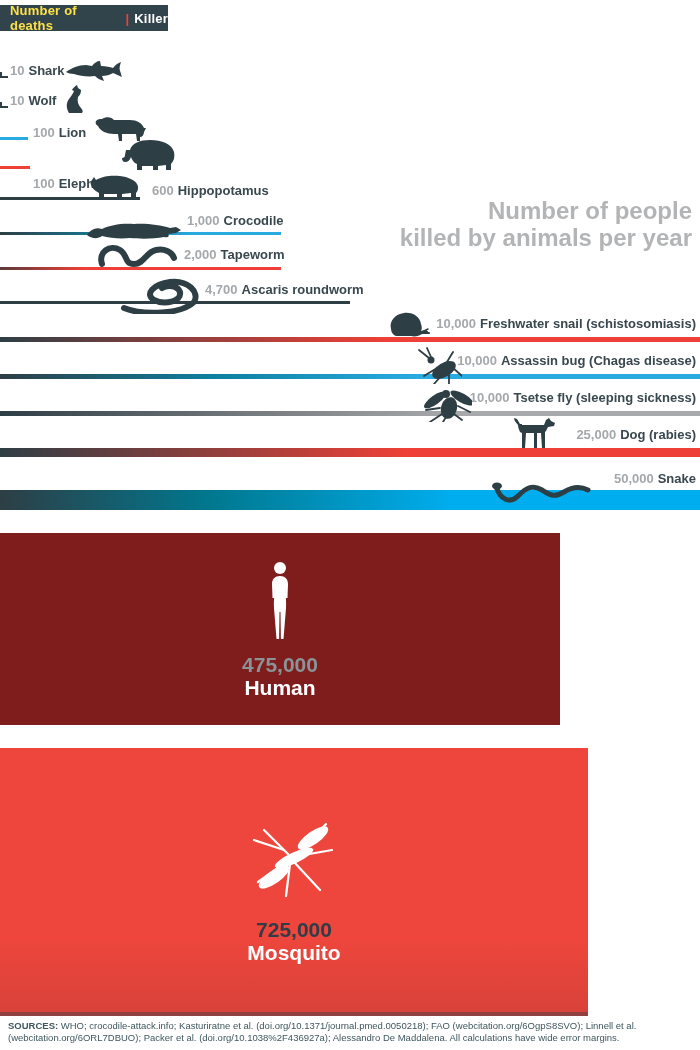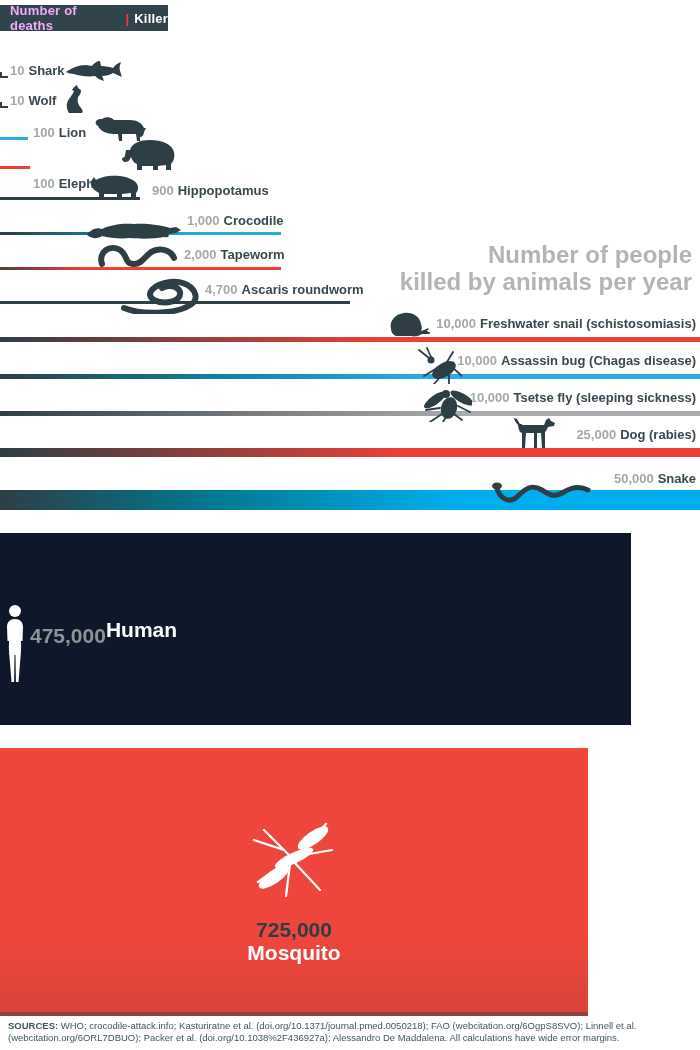--- a/index.html
+++ b/index.html
@@ -3,29 +3,29 @@
 <meta charset="utf-8">
 <style>
   html,body{margin:0;padding:0;background:#fff;}
   .stage{position:relative;width:700px;height:1050px;background:#fff;overflow:hidden;
          font-family:"Liberation Sans","DejaVu Sans",sans-serif;}
 
   
   .chip{position:absolute;left:0;top:5px;width:168px;height:26px;background:#31434b;
         display:flex;align-items:center;padding-left:10px;box-sizing:border-box;
         font-size:13px;font-weight:bold;letter-spacing:.2px;}
-  .chip .deaths{color:#f0abfc;}
+  .chip .deaths{color:#fde047;}
   .chip .sep{color:#ee4036;margin:0 5px;}
   .chip .killer{color:#ffffff;}
 
   
   .title{position:absolute;right:8px;top:44px;text-align:right;color:#32454d;
          font-size:43px;line-height:48px;font-weight:800;letter-spacing:-1px;}
   .subtitle{position:absolute;right:8px;top:197px;text-align:right;color:#b2b4b6;
-            font-size:24px;line-height:27px;font-weight:600;margin-top:44px;}
+            font-size:24px;line-height:27px;font-weight:600;}
 
   
   .lbl{position:absolute;white-space:nowrap;font-size:13px;line-height:14px;}
   .lbl .num{color:#a5a8ab;font-weight:bold;margin-right:4px;}
   .lbl .nm{color:#39474e;font-weight:600;}
   .ralign{right:4px;text-align:right;}
 
   .lbl-shark{left:10px;top:64px;}
   .lbl-wolf{left:10px;top:94px;}
   .lbl-lion{left:33px;top:126px;}
@@ -64,22 +64,22 @@
            background:linear-gradient(90deg,#2e3e45 0%,#8a3f3d 28%,#ee4036 58%);}
   .bar-snake{top:490px;width:700px;height:20px;
              background:linear-gradient(90deg,#2e3e45 0%,#00788f 30%,#00aeef 65%);}
 
   
   .icon{position:absolute;}
   .ink{fill:#2e3e45;}
   .ink-stroke{stroke:#2e3e45;fill:none;stroke-linecap:round;}
 
   
-  .block-human{position:absolute;left:0;top:533px;width:631px;height:192px;background:#0f172a;
-               display:flex;flex-direction:row;align-items:center;}
+  .block-human{position:absolute;left:0;top:533px;width:560px;height:192px;background:#7f1d1d;
+               display:flex;flex-direction:column;align-items:center;}
   .block-mosquito{position:absolute;left:0;top:748px;width:588px;height:268px;
                   background:linear-gradient(180deg,#ee463c 0%,#ee463c 72%,#d8423a 100%);
                   border-bottom:4px solid #8e4140;box-sizing:border-box;
                   display:flex;flex-direction:column;align-items:center;}
   .big-value{font-size:21px;font-weight:bold;line-height:23px;}
   .big-name{font-size:21px;font-weight:bold;line-height:23px;color:#ffffff;}
   .human-value{color:#8b9397;margin-top:13px;}
   .mosquito-value{color:#323c46;margin-top:14px;}
   .human-figure{margin-top:29px;}
   .mosquito-figure{margin-top:60px;}
@@ -125,21 +125,21 @@
   <div class="lbl lbl-wolf">
     <span class="num">10</span><span class="nm">Wolf</span>
   </div>
   <div class="lbl lbl-lion">
     <span class="num">100</span><span class="nm">Lion</span>
   </div>
   <div class="lbl lbl-elephant">
     <span class="num">100</span><span class="nm">Elephant</span>
   </div>
   <div class="lbl lbl-hippo">
-    <span class="num">900</span><span class="nm">Hippopotamus</span>
+    <span class="num">600</span><span class="nm">Hippopotamus</span>
   </div>
   <div class="lbl lbl-croc">
     <span class="num">1,000</span><span class="nm">Crocodile</span>
   </div>
   <div class="lbl lbl-tape">
     <span class="num">2,000</span><span class="nm">Tapeworm</span>
   </div>
   <div class="lbl lbl-ascaris">
     <span class="num">4,700</span><span class="nm">Ascaris roundworm</span>
   </div>

